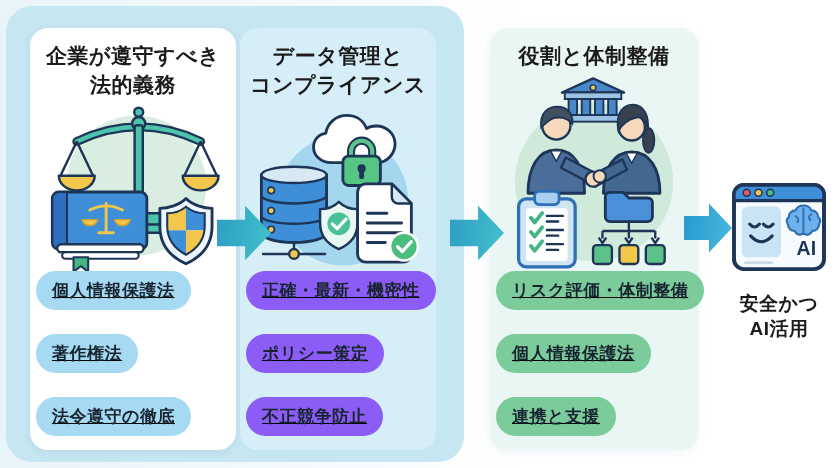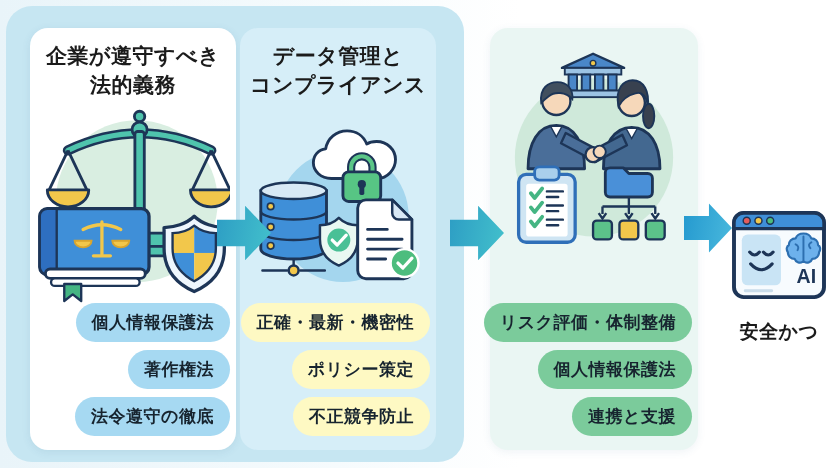--- a/index.html
+++ b/index.html
@@ -23,38 +23,38 @@
     padding:14px 6px 10px 6px;
   }
   .panel-1 { left:30px;  width:206px; background:#ffffff; box-shadow:0 2px 8px rgba(52,102,134,.10); }
   .panel-2 { left:240px; width:196px; background:#d6eef8; }
   .panel-3 { left:490px; width:208px; background:#eaf6f3; box-shadow:0 2px 8px rgba(52,102,134,.08); }
   .panel-title {
     text-align:center; font-weight:800; font-size:21px; line-height:1.38;
     color:#1b1b1b; letter-spacing:.5px;
   }
   .icon-stage { width:100%; height:205px; margin-top:4px; }
-  .pills { margin-top:auto; display:flex; flex-direction:column; align-items:flex-end; gap:8px; padding-bottom:4px; width:100%; }
+  .pills { margin-top:auto; display:flex; flex-direction:column; align-items:flex-start; gap:24px; padding-bottom:4px; width:100%;text-decoration:underline; }
   .pill {
     font-weight:800; font-size:17px; color:#17242f; letter-spacing:.5px;
     padding:8px 16px; border-radius:20px; white-space:nowrap; text-align:center;
   }
   .pill.tone-a { background:#a6d9f2; }
-  .pill.tone-b { background:#fef9c3; }
+  .pill.tone-b { background:#8b5cf6; }
   .pill.tone-c { background:#7bcb9b; }
   .arrow {
     position:absolute; width:54px; height:58px;
     clip-path:polygon(0 27%, 52% 27%, 52% 3%, 100% 50%, 52% 97%, 52% 73%, 0 73%);
     background:linear-gradient(100deg,#2d9dc4,#43c1cc);
   }
   .arrow-1 { left:217px; top:204px; }
   .arrow-2 { left:450px; top:204px; }
   .arrow-3 { left:684px; top:202px; width:48px; height:52px;
              background:linear-gradient(100deg,#2499cf,#4ab9dd); }
-  .result { position:absolute; left:727px; top:183px; width:104px; text-align:center;margin-top:28px; }
+  .result { position:absolute; left:727px; top:183px; width:104px; text-align:center; }
   .result-label { margin-top:14px; font-weight:800; font-size:19px; line-height:1.34; color:#1b1b1b; letter-spacing:.5px; }
 </style>
 </head>
 <body>
 
 <div class="canvas">
   <div class="backdrop"></div>
 
   <section class="panel panel-1">
     <div class="panel-title">
@@ -162,20 +162,21 @@
     </svg>
     <div class="pills">
       <div class="pill tone-b">正確・最新・機密性</div>
       <div class="pill tone-b">ポリシー策定</div>
       <div class="pill tone-b">不正競争防止</div>
     </div>
   </section>
 
   <section class="panel panel-3">
     <div class="panel-title">
+      <div>役割と体制整備</div>
     </div>
     <svg class="icon-stage" viewBox="0 0 208 205">
       <circle cx="104" cy="112" r="84" fill="#cfe9da"></circle>
 
       <g transform="translate(70,2)">
         <path d="M33 0 L66 15 H0 Z" fill="#4a87c8" stroke="#1d3557" stroke-width="2.5" stroke-linejoin="round"></path>
         <circle cx="33" cy="10" r="3" fill="#f2c74b" stroke="#1d3557" stroke-width="1.5"></circle>
         <rect x="3" y="15" width="60" height="7" fill="#9cc3e4" stroke="#1d3557" stroke-width="2"></rect>
         <rect x="7" y="22" width="9" height="17" fill="#4a87c8" stroke="#1d3557" stroke-width="2"></rect>
         <rect x="21" y="22" width="9" height="17" fill="#4a87c8" stroke="#1d3557" stroke-width="2"></rect>
@@ -244,15 +245,16 @@
       </g>
       <g transform="translate(56,22)">
         <path d="M17 1 C13 1 10 3 9 6 C5 6 2 9 2 13 C0 14 -1 17 1 20 C1 24 4 27 8 27 C9 30 13 32 16 30 L18 30 C21 32 25 30 26 27 C30 27 33 24 33 20 C35 17 34 14 32 13 C32 9 29 6 25 6 C24 3 21 1 17 1 Z" fill="#6db1ec" stroke="#2d6fb0" stroke-width="2.2" stroke-linejoin="round"></path>
         <path d="M17 4 V29 M9 12 Q13 14 11 18 M25 10 Q21 12 24 16" fill="none" stroke="#2d6fb0" stroke-width="2" stroke-linecap="round"></path>
       </g>
       <text x="76" y="74" font-size="20" font-weight="bold" fill="#1d3557" text-anchor="middle">AI</text>
       <rect x="12" y="80" width="30" height="3" rx="1.5" fill="#c9dcea"></rect>
     </svg>
     <div class="result-label">
       <div>安全かつ</div>
+      <div>AI活用</div>
     </div>
   </div>
 </div>
 
 </body></html>

